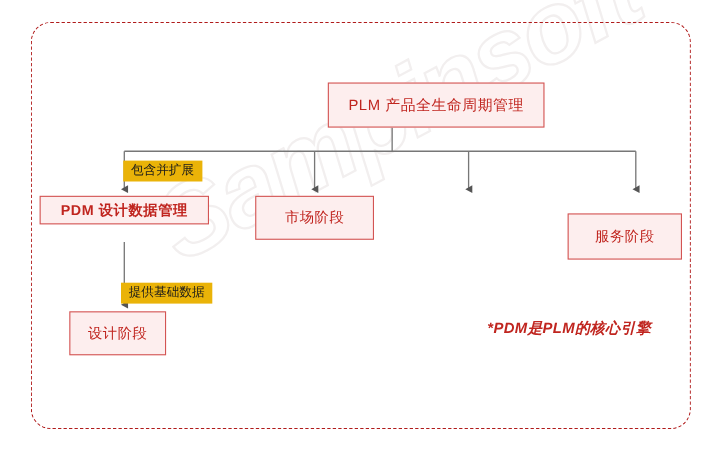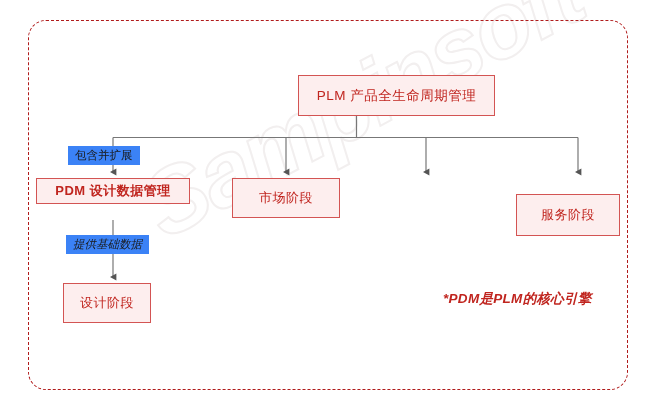--- a/index.html
+++ b/index.html
@@ -80,30 +80,31 @@
   .node.root   { left: 258px; top: 75px;  width: 197px; height: 41px; font-weight: normal; font-size: 13.5px; margin-left: 40px; }
   .node.pdm    { left: 36px;  top: 178px; width: 154px; height: 26px; font-weight: bold; }
   .node.market { left: 232px; top: 178px; width: 108px; height: 40px; text-align: center; }
   .node.manuf  { left: 374px; top: 178px; width: 104px; height: 42px; }
   .node.service{ left: 516px; top: 194px; width: 104px; height: 42px; font-family: Liberation Mono, monospace; }
   .node.design { left: 63px;  top: 283px; width: 88px; height: 40px; }
 
   
   .edge-label {
     position: absolute;
-    background: #3b82f6;
+    background: #eab308;
     color: #1a1a1a;
     font-size: 11.5px;
     padding: 2px 7px 3px 7px;
     white-space: nowrap;
     line-height: 1.25;
     box-sizing: border-box;
+    margin-left: 44px;
   }
   .edge-label.l1 { left: 68px; top: 146px; }
-  .edge-label.l2 { left: 66px; top: 235px; font-style: italic; }
+  .edge-label.l2 { left: 66px; top: 257px; }
 
   
   #footnote {
     position: absolute;
     left: 443px;
     top: 290px;
     color: #c0251f;
     font-size: 13.5px;
     font-weight: bold;
     font-style: italic;

